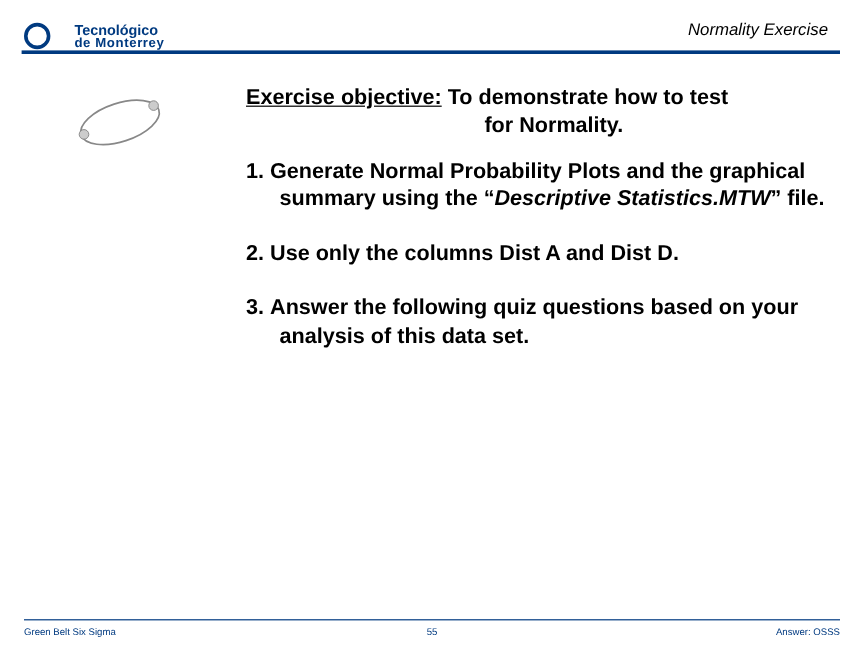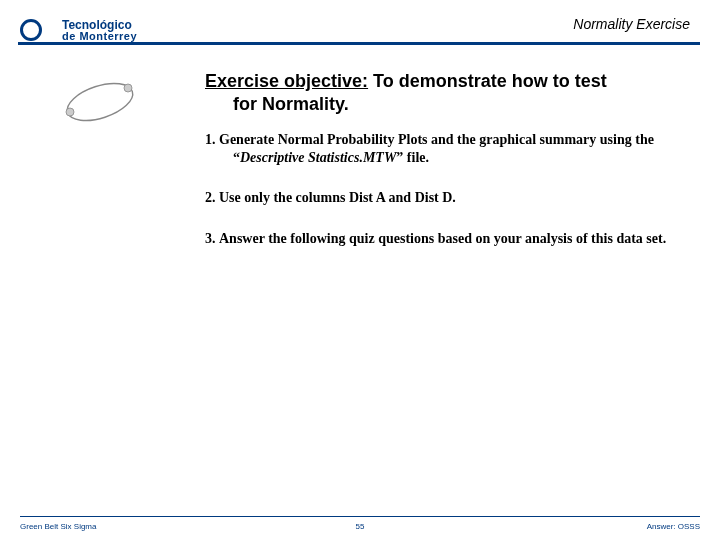--- a/index.html
+++ b/index.html
@@ -11,22 +11,22 @@
   .logo { position: absolute; top: 12px; left: 20px; width: 170px; height: 36px; display: flex; align-items: center; }
   .logo-mark { width: 22px; height: 22px; border: 3px solid #003a80; border-radius: 50%; flex: 0 0 auto; }
   .logo-text { margin-left: 20px; display: flex; flex-direction: column; line-height: 1; color: #003a80; font-weight: bold; }
   .logo-line1 { font-size: 12px; }
   .logo-line2 { font-size: 11px; letter-spacing: 0.5px; }
   .orbit { position: absolute; top: 72px; left: 60px; width: 80px; height: 60px; }
   .orbit svg { width: 80px; height: 60px; }
   .content { position: absolute; top: 70px; left: 205px; right: 30px; }
   .objective { font-size: 18px; line-height: 1.25; margin-bottom: 16px; font-weight: bold; }
   .obj-label { text-decoration: underline; }
-  .obj-text { padding-left: 28px; display: block; }
-  ol.steps { list-style: none; font-size: 14px; font-weight: bold; line-height: 1.3; font-family: Liberation Serif, serif; }
+  .obj-text { padding-left: 28px; display: block; text-align: center; }
+  ol.steps { list-style: none; font-size: 18px; font-weight: bold; line-height: 1.3; }
   ol.steps li { margin-bottom: 22px; padding-left: 28px; text-indent: -28px; }
   .ital { font-style: italic; }
   .footer { position: absolute; left: 20px; right: 20px; bottom: 6px; height: 18px; border-top: 1px solid #003a80; display: flex; align-items: center; justify-content: space-between; font-size: 8px; color: #003a80; padding-top: 2px; }
   .page-num { position: absolute; left: 50%; transform: translateX(-50%); }
 </style>
 </head>
 <body>
 
 <div class="slide">
   <div class="logo">

